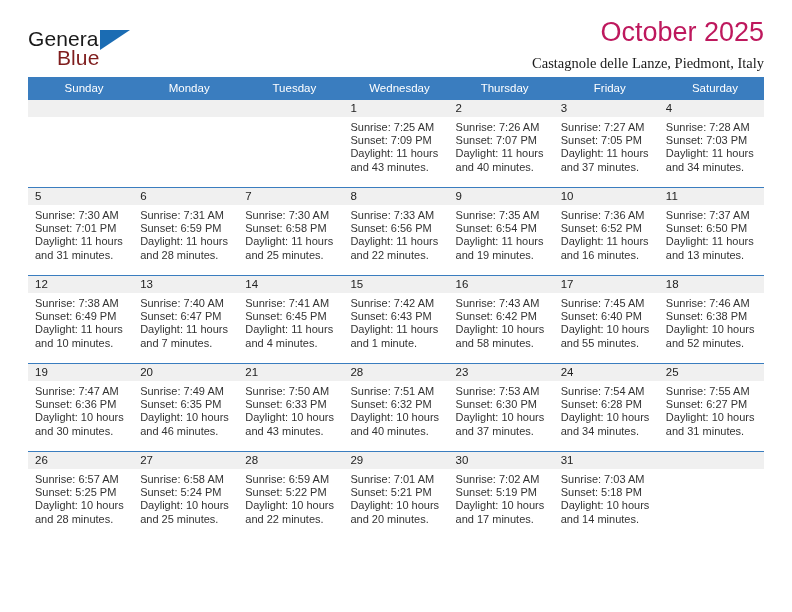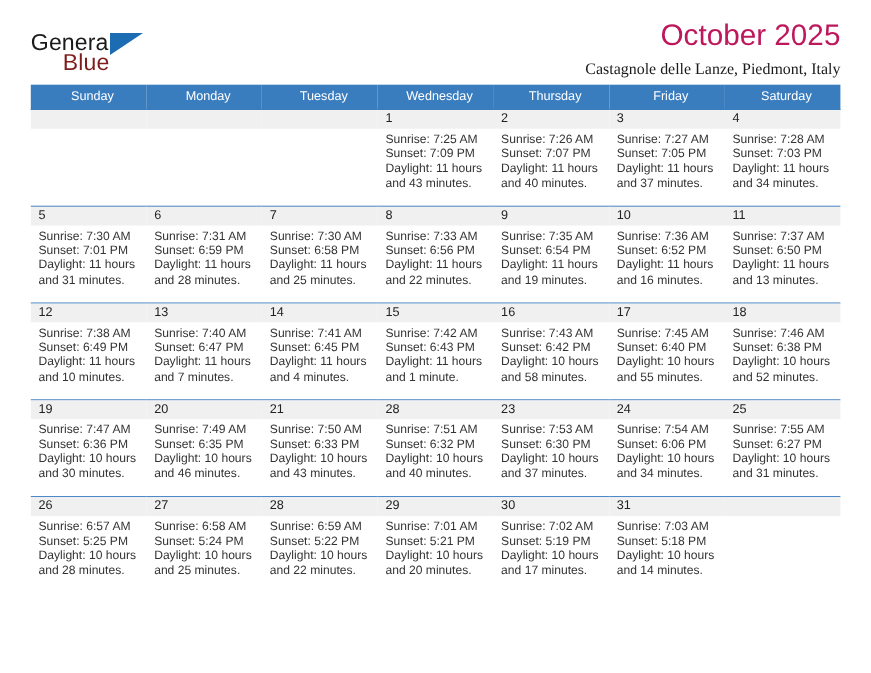--- a/index.html
+++ b/index.html
@@ -461,21 +461,21 @@
                 <div>Daylight: 10 hours</div>
                 <div>and 37 minutes.</div>
               </div>
             </div>
           </td>
           <td>
             <div class="cell-inner">
               <div class="date-band">24</div>
               <div class="cell-body">
                 <div>Sunrise: 7:54 AM</div>
-                <div>Sunset: 6:06 PM</div>
+                <div>Sunset: 6:28 PM</div>
                 <div>Daylight: 10 hours</div>
                 <div>and 34 minutes.</div>
               </div>
             </div>
           </td>
           <td>
             <div class="cell-inner">
               <div class="date-band">25</div>
               <div class="cell-body">
                 <div>Sunrise: 7:55 AM</div>

